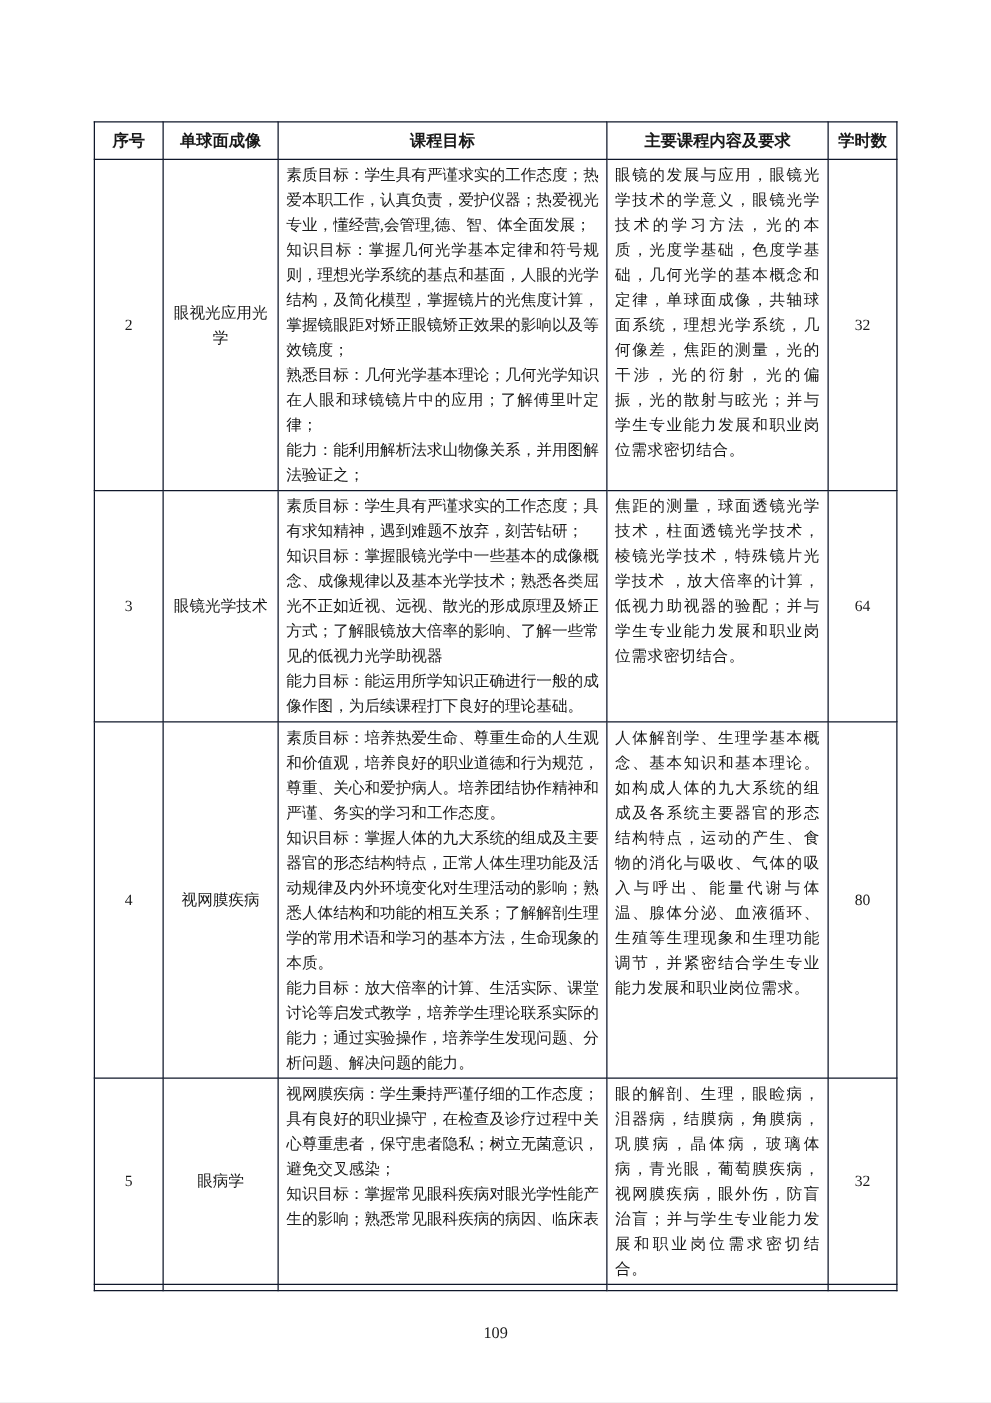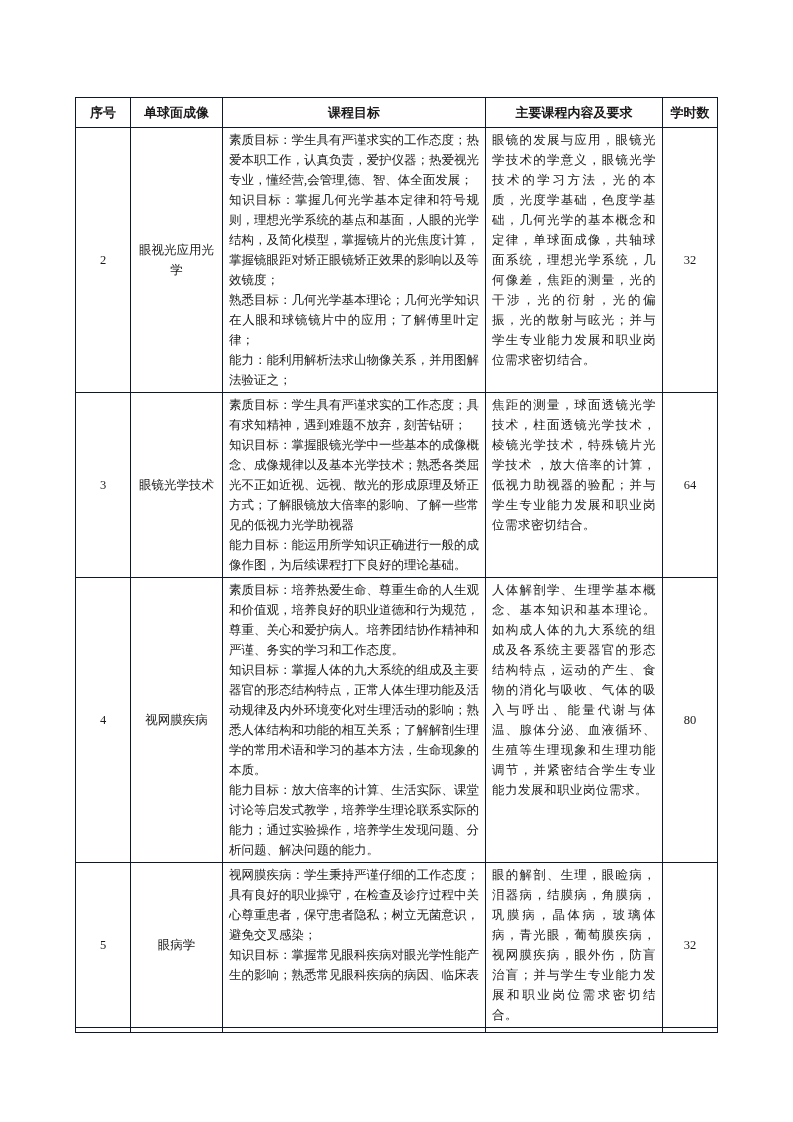--- a/index.html
+++ b/index.html
@@ -148,14 +148,15 @@
       <tr class="r5">
         <td class="cell-no"></td>
         <td class="cell-name"></td>
         <td class="cell-obj"></td>
         <td class="cell-cont"></td>
         <td class="cell-hours"></td>
       </tr>
     </tbody>
   </table>
 
+  <div class="page-number">109</div>
 
 </div>
 
 </body></html>

